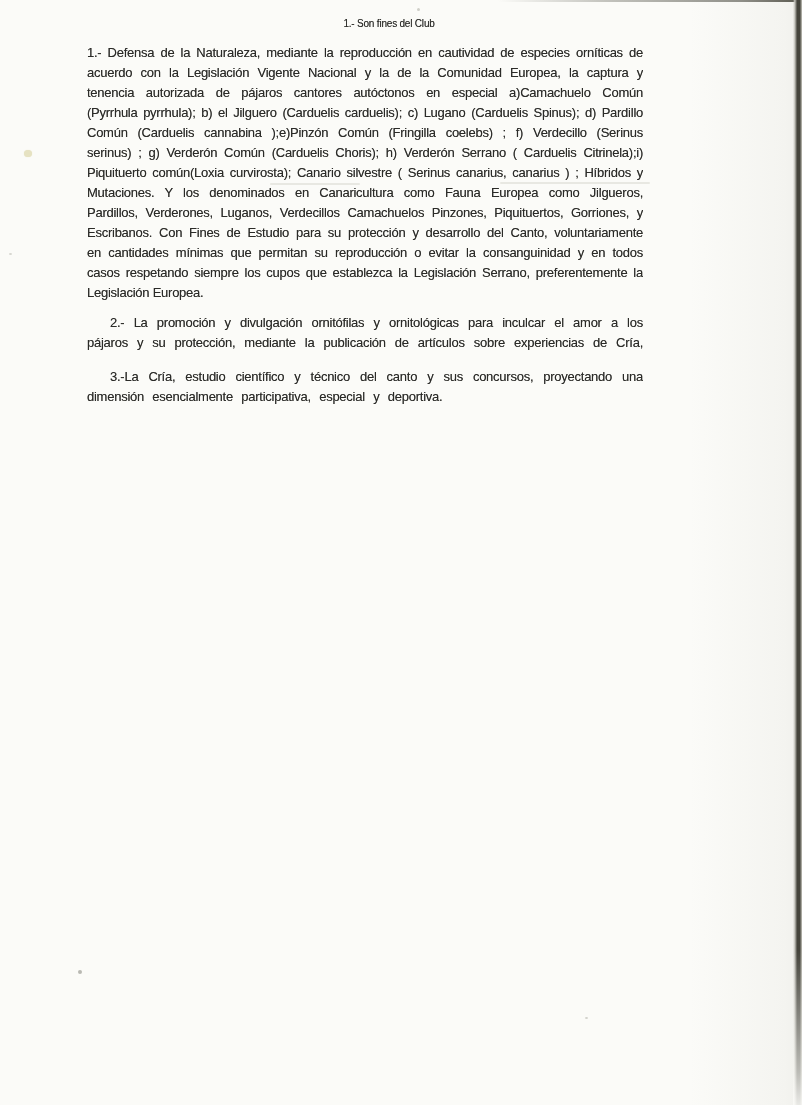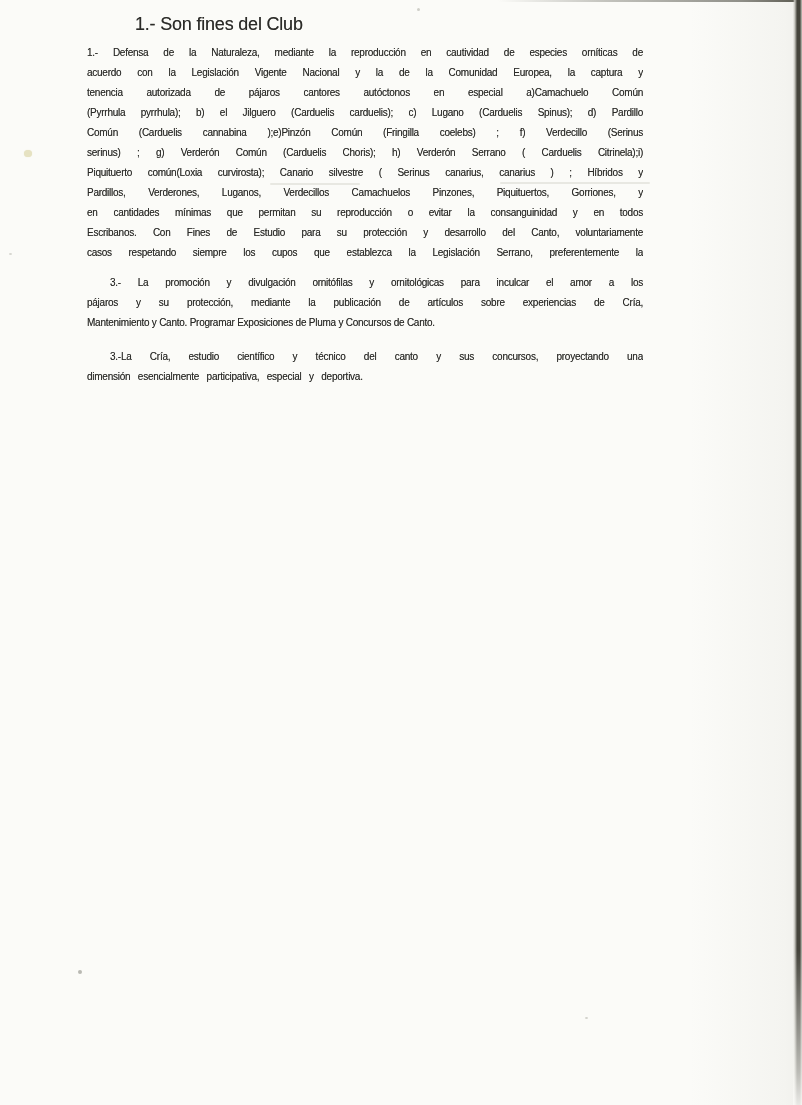--- a/index.html
+++ b/index.html
@@ -15,29 +15,30 @@
     color: var(--ink);
   }
   .textblock {
     position: absolute;
     left: 87px;
     top: 14px;
     width: 556px;
   }
   .heading {
     margin: 0 0 9px 48px;
-    font-size: 18px;
+    font-size: 10px;
     line-height: 20px;
     letter-spacing: -0.2px;
     font-weight: normal;
     text-shadow: 0 0 0.5px rgba(40,40,38,0.55);
+    text-align: center;
   }
   .para {
     margin: 0;
-    font-size: 10px;
+    font-size: 13px;
     line-height: 20px;
     letter-spacing: -0.25px;
     text-shadow: 0 0 0.5px rgba(40,40,38,0.55);
   }
   .para + .para.gap-2 { margin-top: 10px; }
   .para + .para.gap-3 { margin-top: 14px; }
   .jline {
     height: 20px;
     overflow: hidden;
     text-align: justify;
@@ -96,29 +97,30 @@
     <h1 class="heading">1.- Son fines del Club</h1>
     <div>
         <div class="para">
           <div class="jline">1.- Defensa de la Naturaleza, mediante la reproducción en cautividad de especies orníticas de</div>
           <div class="jline">acuerdo con la Legislación Vigente Nacional y la de la Comunidad Europea, la captura y</div>
           <div class="jline">tenencia autorizada de pájaros cantores autóctonos en especial a)Camachuelo Común</div>
           <div class="jline">(Pyrrhula pyrrhula); b) el Jilguero (Carduelis carduelis); c) Lugano (Carduelis Spinus); d) Pardillo</div>
           <div class="jline">Común (Carduelis cannabina );e)Pinzón Común (Fringilla coelebs) ; f) Verdecillo (Serinus</div>
           <div class="jline">serinus) ; g) Verderón Común (Carduelis Choris); h) Verderón Serrano ( Carduelis Citrinela);i)</div>
           <div class="jline">Piquituerto común(Loxia curvirosta); Canario silvestre ( Serinus canarius, canarius ) ; Híbridos y</div>
+          <div class="jline">Mutaciones. Y los denominados en Canaricultura como Fauna Europea como Jilgueros,</div>
           <div class="jline">Pardillos, Verderones, Luganos, Verdecillos Camachuelos Pinzones, Piquituertos, Gorriones, y</div>
+          <div class="jline">Escribanos. Con Fines de Estudio para su protección y desarrollo del Canto, voluntariamente</div>
           <div class="jline">en cantidades mínimas que permitan su reproducción o evitar la consanguinidad y en todos</div>
-          <div class="jline">Escribanos. Con Fines de Estudio para su protección y desarrollo del Canto, voluntariamente</div>
           <div class="jline">casos respetando siempre los cupos que establezca la Legislación Serrano, preferentemente la</div>
+          <div class="jline last">Legislación Europea.</div>
         </div>
         <div class="para gap-2 indent">
-          <div class="jline">3.- La promoción y divulgación ornitófilas y ornitológicas para inculcar el amor a los</div>
+          <div class="jline">2.- La promoción y divulgación ornitófilas y ornitológicas para inculcar el amor a los</div>
           <div class="jline">pájaros y su protección, mediante la publicación de artículos sobre experiencias de Cría,</div>
-          <div class="jline last">Mantenimiento y Canto. Programar Exposiciones de Pluma y Concursos de Canto.</div>
         </div>
         <div class="para gap-3 indent stretch-last">
           <div class="jline">3.-La Cría, estudio científico y técnico del canto y sus concursos, proyectando una</div>
           <div class="jline last">dimensión esencialmente participativa, especial y deportiva.</div>
         </div>
       </div>
   </div>
 
 </div>
 

